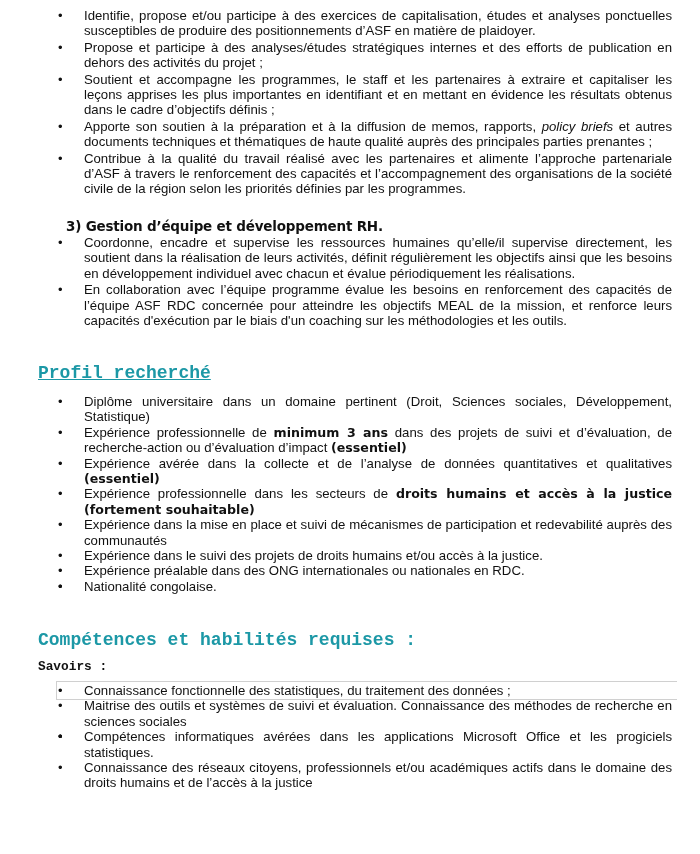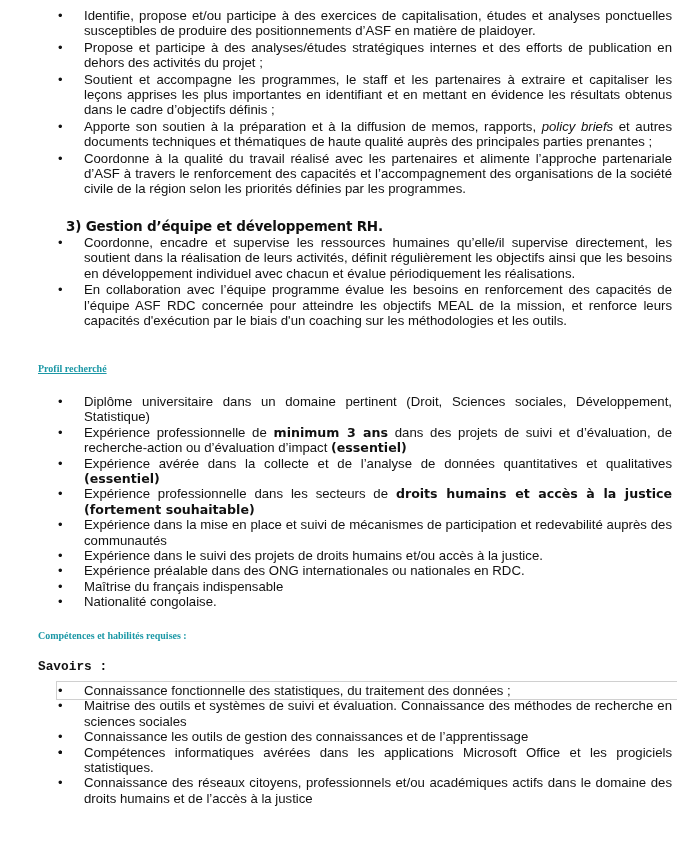--- a/index.html
+++ b/index.html
@@ -17,21 +17,21 @@
   ul.blist li .bullet {
     position: absolute; left: -26px; top: 0; font-size: 13px;
   }
   .l1 { position: absolute; left: 84px; width: 588px; }
   .section-num {
     position: absolute; left: 55px; font-weight: bold; font-size: 13.5px;
     font-family: "DejaVu Sans", sans-serif; letter-spacing: -0.2px; margin-left: 11px;
   }
   .teal-heading {
     position: absolute; color: #1c98a6; font-weight: bold;
-    font-family: Liberation Serif, serif; font-size: 10px;
+    font-family: Liberation Mono, monospace; font-size: 18px;
   }
   .teal-heading.underline { text-decoration: underline; }
   .sub-heading {
     position: absolute; left: 38px; font-weight: bold;
     font-family: Liberation Mono, monospace; font-size: 12.8px; color: #111;
   }
   b, strong { font-family: "DejaVu Sans", sans-serif; font-size: 12.6px; }
   .boxed {
     position: absolute; left: 56px; top: 681px; width: 620px; height: 17px;
     border: 1px solid #d0d0d0; border-right: none;
@@ -40,48 +40,48 @@
 </head>
 <body>
 
 <div class="page">
 
   <ul class="blist l1" style="top:8px;">
     <li style="margin-bottom:1px;"><span class="bullet">•</span><span>Identifie, propose et/ou participe à des exercices de capitalisation, études et analyses ponctuelles susceptibles de produire des positionnements d’ASF en matière de plaidoyer.</span></li>
     <li style="margin-bottom:1px;"><span class="bullet">•</span><span>Propose et participe à des analyses/études stratégiques internes et des efforts de publication en dehors des activités du projet ;</span></li>
     <li style="margin-bottom:1px;"><span class="bullet">•</span><span>Soutient et accompagne les programmes, le staff et les partenaires à extraire et capitaliser les leçons apprises les plus importantes en identifiant et en mettant en évidence les résultats obtenus dans le cadre d’objectifs définis ;</span></li>
     <li style="margin-bottom:1px;"><span class="bullet">•</span><span>Apporte son soutien à la préparation et à la diffusion de memos, rapports, </span><i>policy briefs</i><span> et autres documents techniques et thématiques de haute qualité auprès des principales parties prenantes ;</span></li>
-    <li><span class="bullet">•</span><span>Coordonne à la qualité du travail réalisé avec les partenaires et alimente l’approche partenariale d’ASF à travers le renforcement des capacités et l’accompagnement des organisations de la société civile de la région selon les priorités définies par les programmes.</span></li>
+    <li><span class="bullet">•</span><span>Contribue à la qualité du travail réalisé avec les partenaires et alimente l’approche partenariale d’ASF à travers le renforcement des capacités et l’accompagnement des organisations de la société civile de la région selon les priorités définies par les programmes.</span></li>
   </ul>
 
   <div class="section-num" style="top:218px;">3)  Gestion d’équipe et développement RH.</div>
   <ul class="blist l1" style="top:235px;">
     <li style="margin-bottom:1px;"><span class="bullet">•</span><span>Coordonne, encadre et supervise les ressources humaines qu’elle/il supervise directement, les soutient dans la réalisation de leurs activités, définit régulièrement les objectifs ainsi que les besoins en développement individuel avec chacun et évalue périodiquement les réalisations.</span></li>
     <li><span class="bullet">•</span><span>En collaboration avec l’équipe programme évalue les besoins en renforcement des capacités de l’équipe ASF RDC concernée pour atteindre les objectifs MEAL de la mission, et renforce leurs capacités d'exécution par le biais d'un coaching sur les méthodologies et les outils.</span></li>
   </ul>
 
   <div class="teal-heading underline" style="left:38px; top:363px;">Profil recherché</div>
   <ul class="blist l1" style="top:394px;">
     <li><span class="bullet">•</span><span>Diplôme universitaire dans un domaine pertinent (Droit, Sciences sociales, Développement, Statistique)</span></li>
     <li><span class="bullet">•</span><span>Expérience professionnelle de </span><b>minimum 3 ans</b><span> dans des projets de suivi et d’évaluation, de recherche-action ou d’évaluation d’impact </span><b>(essentiel)</b></li>
     <li><span class="bullet">•</span><span>Expérience avérée dans la collecte et de l’analyse de données quantitatives et qualitatives </span><b>(essentiel)</b></li>
     <li><span class="bullet">•</span><span>Expérience professionnelle dans les secteurs de </span><b>droits humains et accès à la justice (fortement souhaitable)</b></li>
     <li><span class="bullet">•</span><span>Expérience dans la mise en place et suivi de mécanismes de participation et redevabilité auprès des communautés</span></li>
     <li><span class="bullet">•</span><span>Expérience dans le suivi des projets de droits humains et/ou accès à la justice.</span></li>
     <li><span class="bullet">•</span><span>Expérience préalable dans des ONG internationales ou nationales en RDC.</span></li>
-    <li><span class="bullet">•</span><span>Maîtrise du français indispensable</span></li>
+    <li><span class="bullet">•</span></li>
     <li><span class="bullet">•</span><span>Nationalité congolaise.</span></li>
   </ul>
 
   <div class="teal-heading" style="left:38px; top:630px;">Compétences et habilités requises :</div>
   <div class="sub-heading" style="top:659px;">Savoirs :</div>
   <div class="boxed"></div>
   <ul class="blist l1" style="top:683px;">
     <li><span class="bullet">•</span><span>Connaissance fonctionnelle des statistiques, du traitement des données ;</span></li>
     <li><span class="bullet">•</span><span>Maitrise des outils et systèmes de suivi et évaluation. Connaissance des méthodes de recherche en sciences sociales</span></li>
-    <li><span class="bullet">•</span><span>Connaissance les outils de gestion des connaissances et de l’apprentissage</span></li>
+    <li><span class="bullet">•</span></li>
     <li><span class="bullet">•</span></li>
     <li><span class="bullet">•</span><span>Compétences informatiques avérées dans les applications Microsoft Office et les progiciels statistiques.</span></li>
     <li><span class="bullet">•</span><span>Connaissance des réseaux citoyens, professionnels et/ou académiques actifs dans le domaine des droits humains et de l’accès à la justice</span></li>
   </ul>
   <div class="sub-heading" style="top:872px;">Savoir-faire :</div>
 
 </div>
 
 </body></html>

